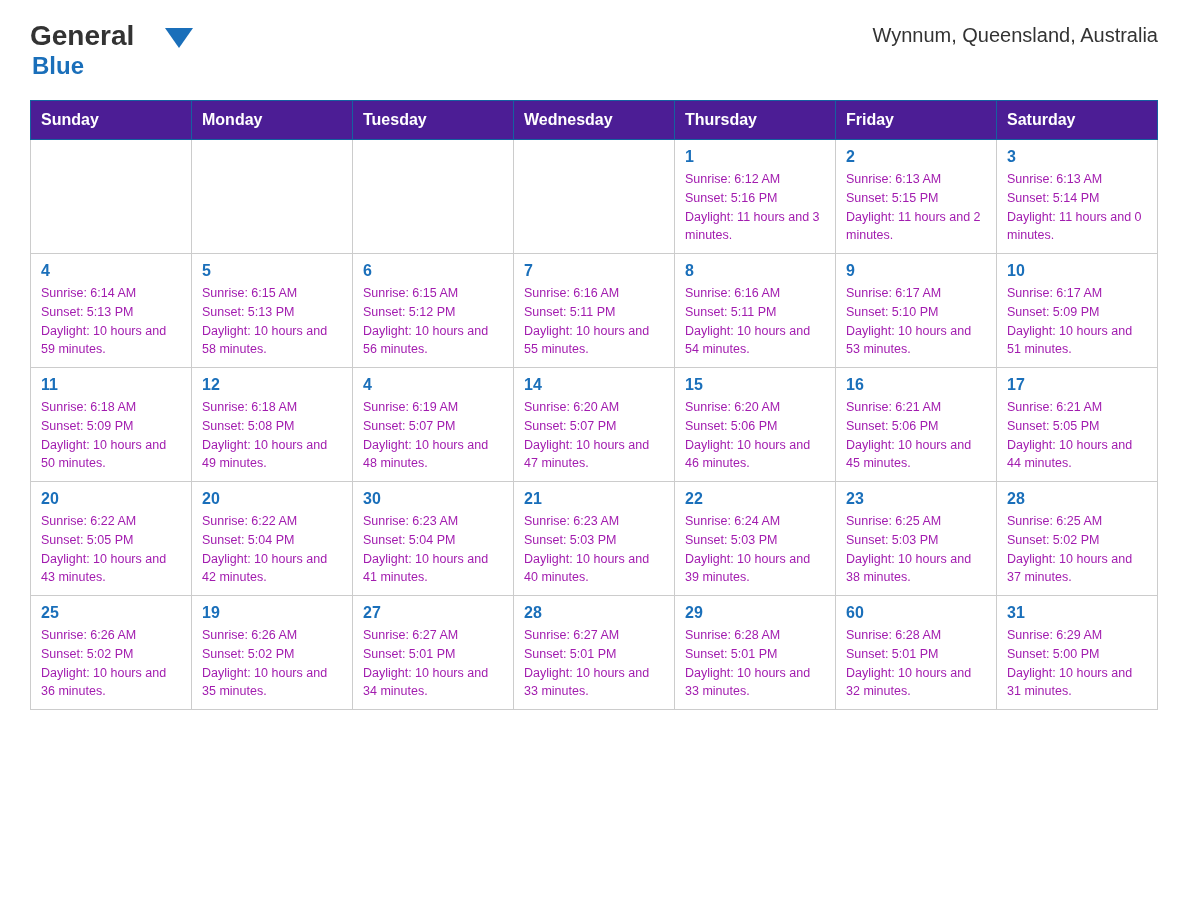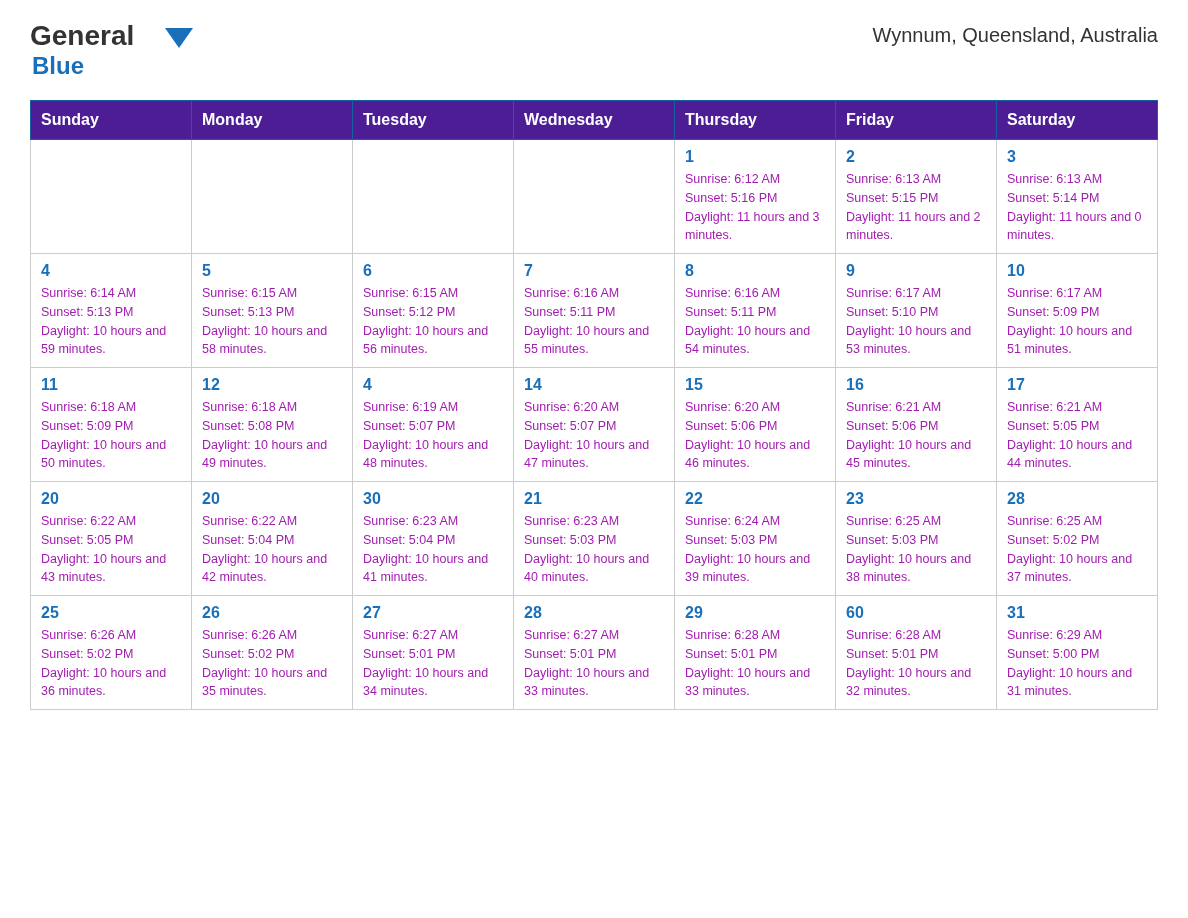--- a/index.html
+++ b/index.html
@@ -233,21 +233,21 @@
           <span class="day-num">28</span>
           <div class="day-info">Sunrise: 6:25 AM<br>Sunset: 5:02 PM<br>Daylight: 10 hours and 37 minutes.</div>
         </td>
       </tr>
       <tr class="week-row">
         <td>
           <span class="day-num">25</span>
           <div class="day-info">Sunrise: 6:26 AM<br>Sunset: 5:02 PM<br>Daylight: 10 hours and 36 minutes.</div>
         </td>
         <td>
-          <span class="day-num">26</span>
+          <span class="day-num">19</span>
           <div class="day-info">Sunrise: 6:26 AM<br>Sunset: 5:02 PM<br>Daylight: 10 hours and 35 minutes.</div>
         </td>
         <td>
           <span class="day-num">27</span>
           <div class="day-info">Sunrise: 6:27 AM<br>Sunset: 5:01 PM<br>Daylight: 10 hours and 34 minutes.</div>
         </td>
         <td>
           <span class="day-num">28</span>
           <div class="day-info">Sunrise: 6:27 AM<br>Sunset: 5:01 PM<br>Daylight: 10 hours and 33 minutes.</div>
         </td>

